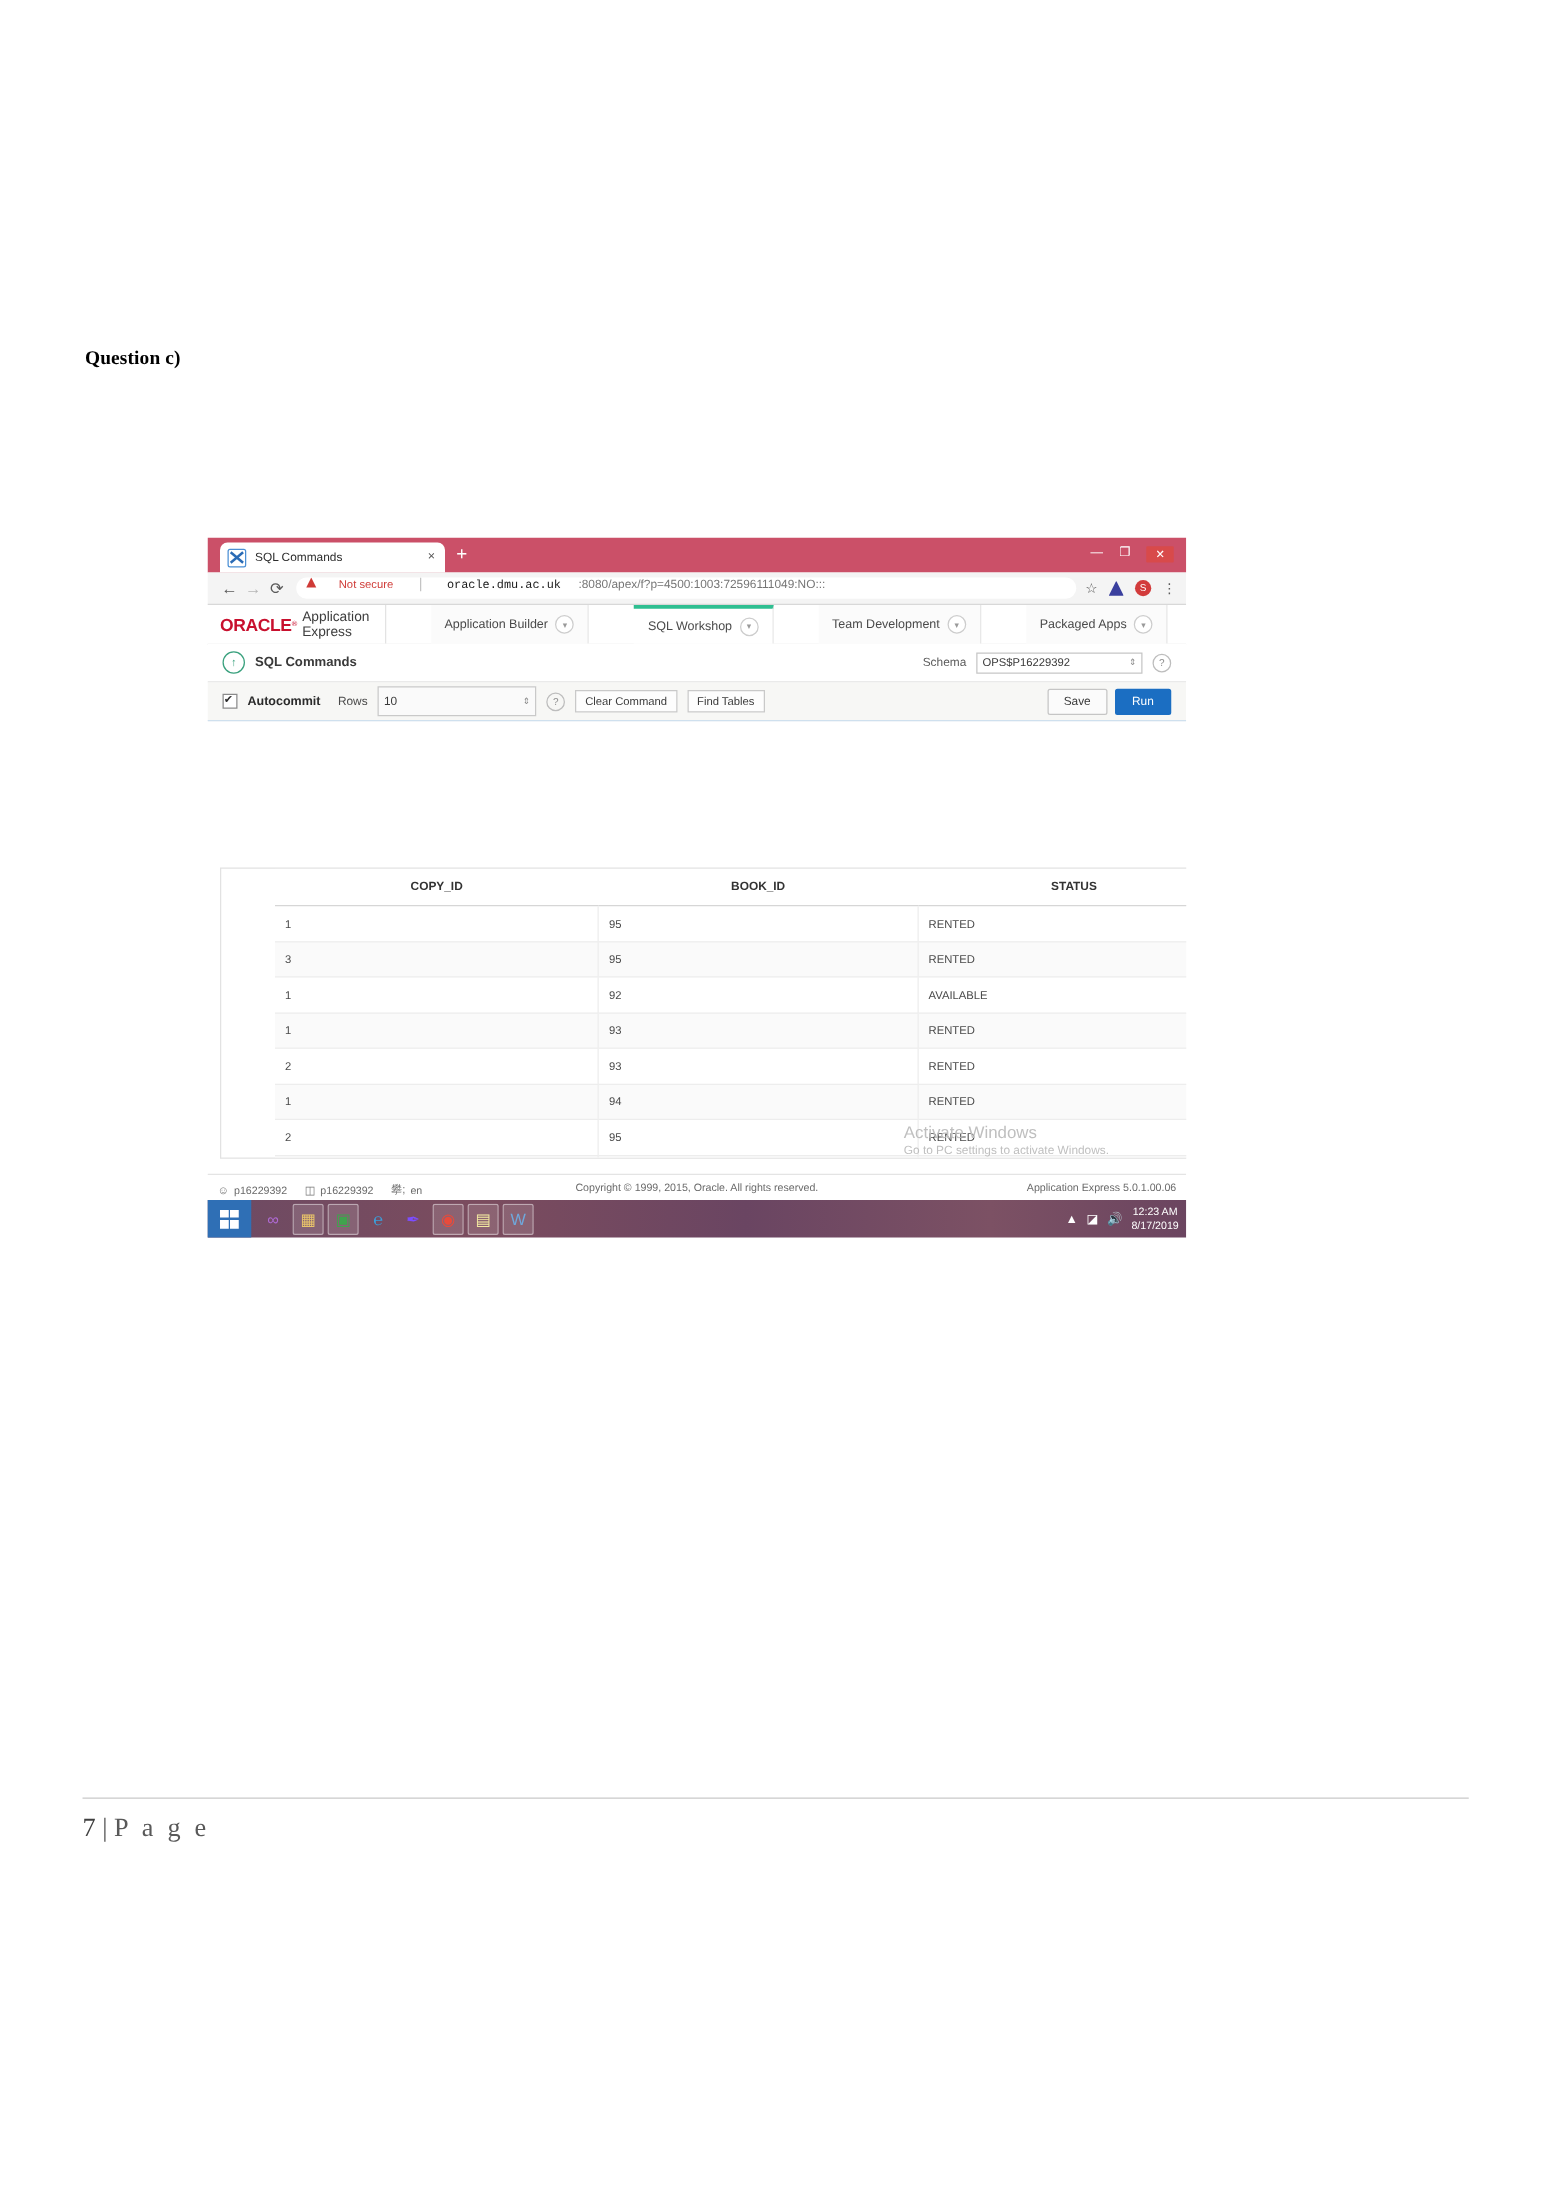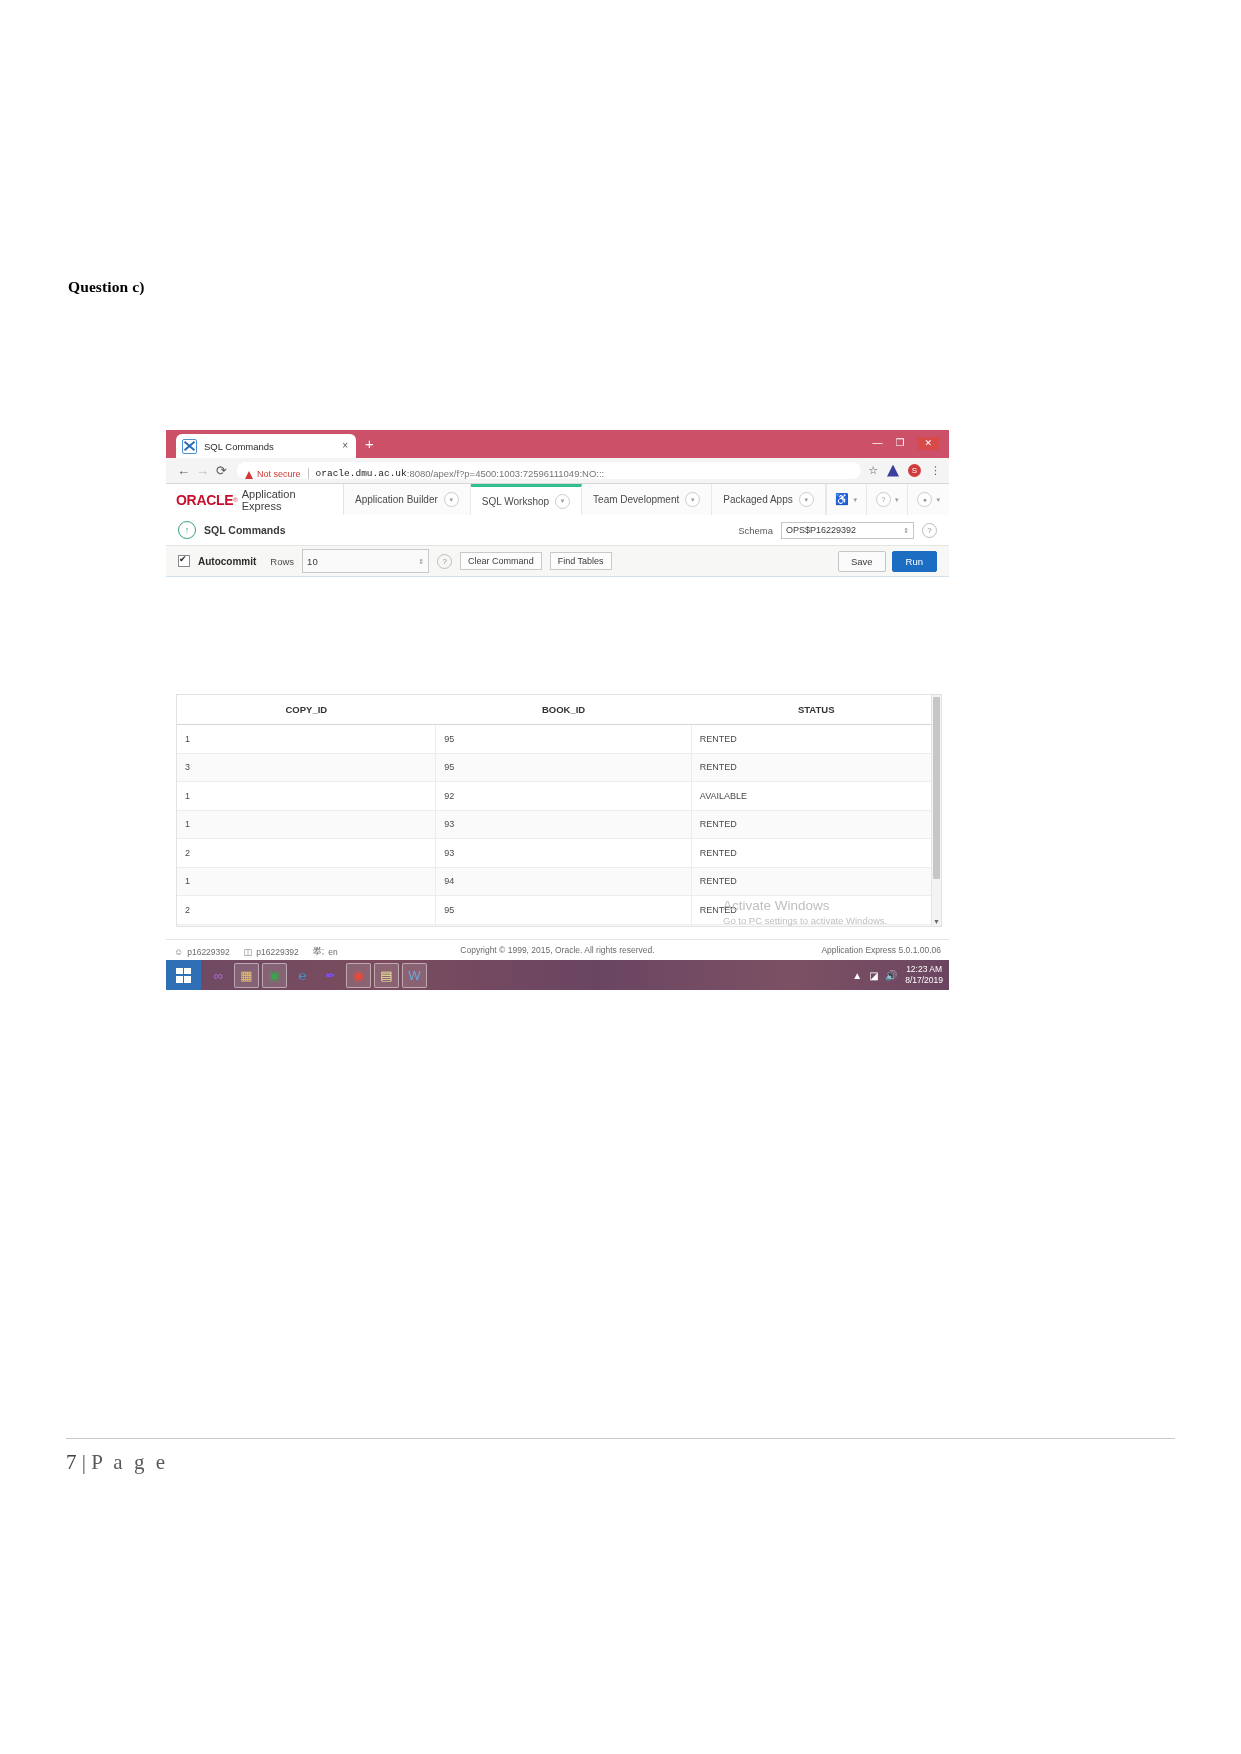--- a/index.html
+++ b/index.html
@@ -169,24 +169,25 @@
     flex: 0 0 auto;
   }
   .navicon.dim { color: #b6b6b6; }
   .urlbox {
     flex: 1 1 auto;
     height: 17px;
     background: #ffffff;
     border-radius: 9px;
     margin-left: 6px;
     display: flex;
-    align-items: flex-end;
+    align-items: flex-start;
     padding: 0 8px;
     box-sizing: border-box;
     overflow: hidden;
+    gap: 14px;
   }
   .warn-tri {
     width: 0; height: 0;
     border-left: 4.5px solid transparent;
     border-right: 4.5px solid transparent;
     border-bottom: 8px solid #cf3a36;
     margin-right: 4px;
     flex: 0 0 auto;
   }
   .notsecure { font-size: 9px; color: #cf3a36; white-space: nowrap; }
@@ -219,20 +220,21 @@
 
   
   .apexnav {
     position: absolute;
     left: 0; top: 54px;
     width: 783px; height: 31px;
     background: #ffffff;
     border-bottom: 1px solid #dedede;
     display: flex;
     align-items: stretch;
+    gap: 36px;
   }
   .brand {
     display: flex; align-items: center;
     padding: 0 12px 0 10px;
     border-right: 1px solid #e3e3e3;
   }
   .brand-oracle {
     font-family: "Liberation Sans", sans-serif;
     font-weight: bold;
     font-size: 14px;
@@ -454,20 +456,21 @@
   }
 
   
   .gridwrap {
     position: absolute;
     left: 10px; top: 264px;
     width: 764px; height: 231px;
     border: 1px solid #e2e2e2;
     background: #ffffff;
     overflow: hidden;
+    padding-left: 43px;
   }
   table.grid {
     width: 100%;
     border-collapse: collapse;
     table-layout: fixed;
   }
   table.grid th {
     font-size: 9.5px;
     font-weight: bold;
     color: #333333;

